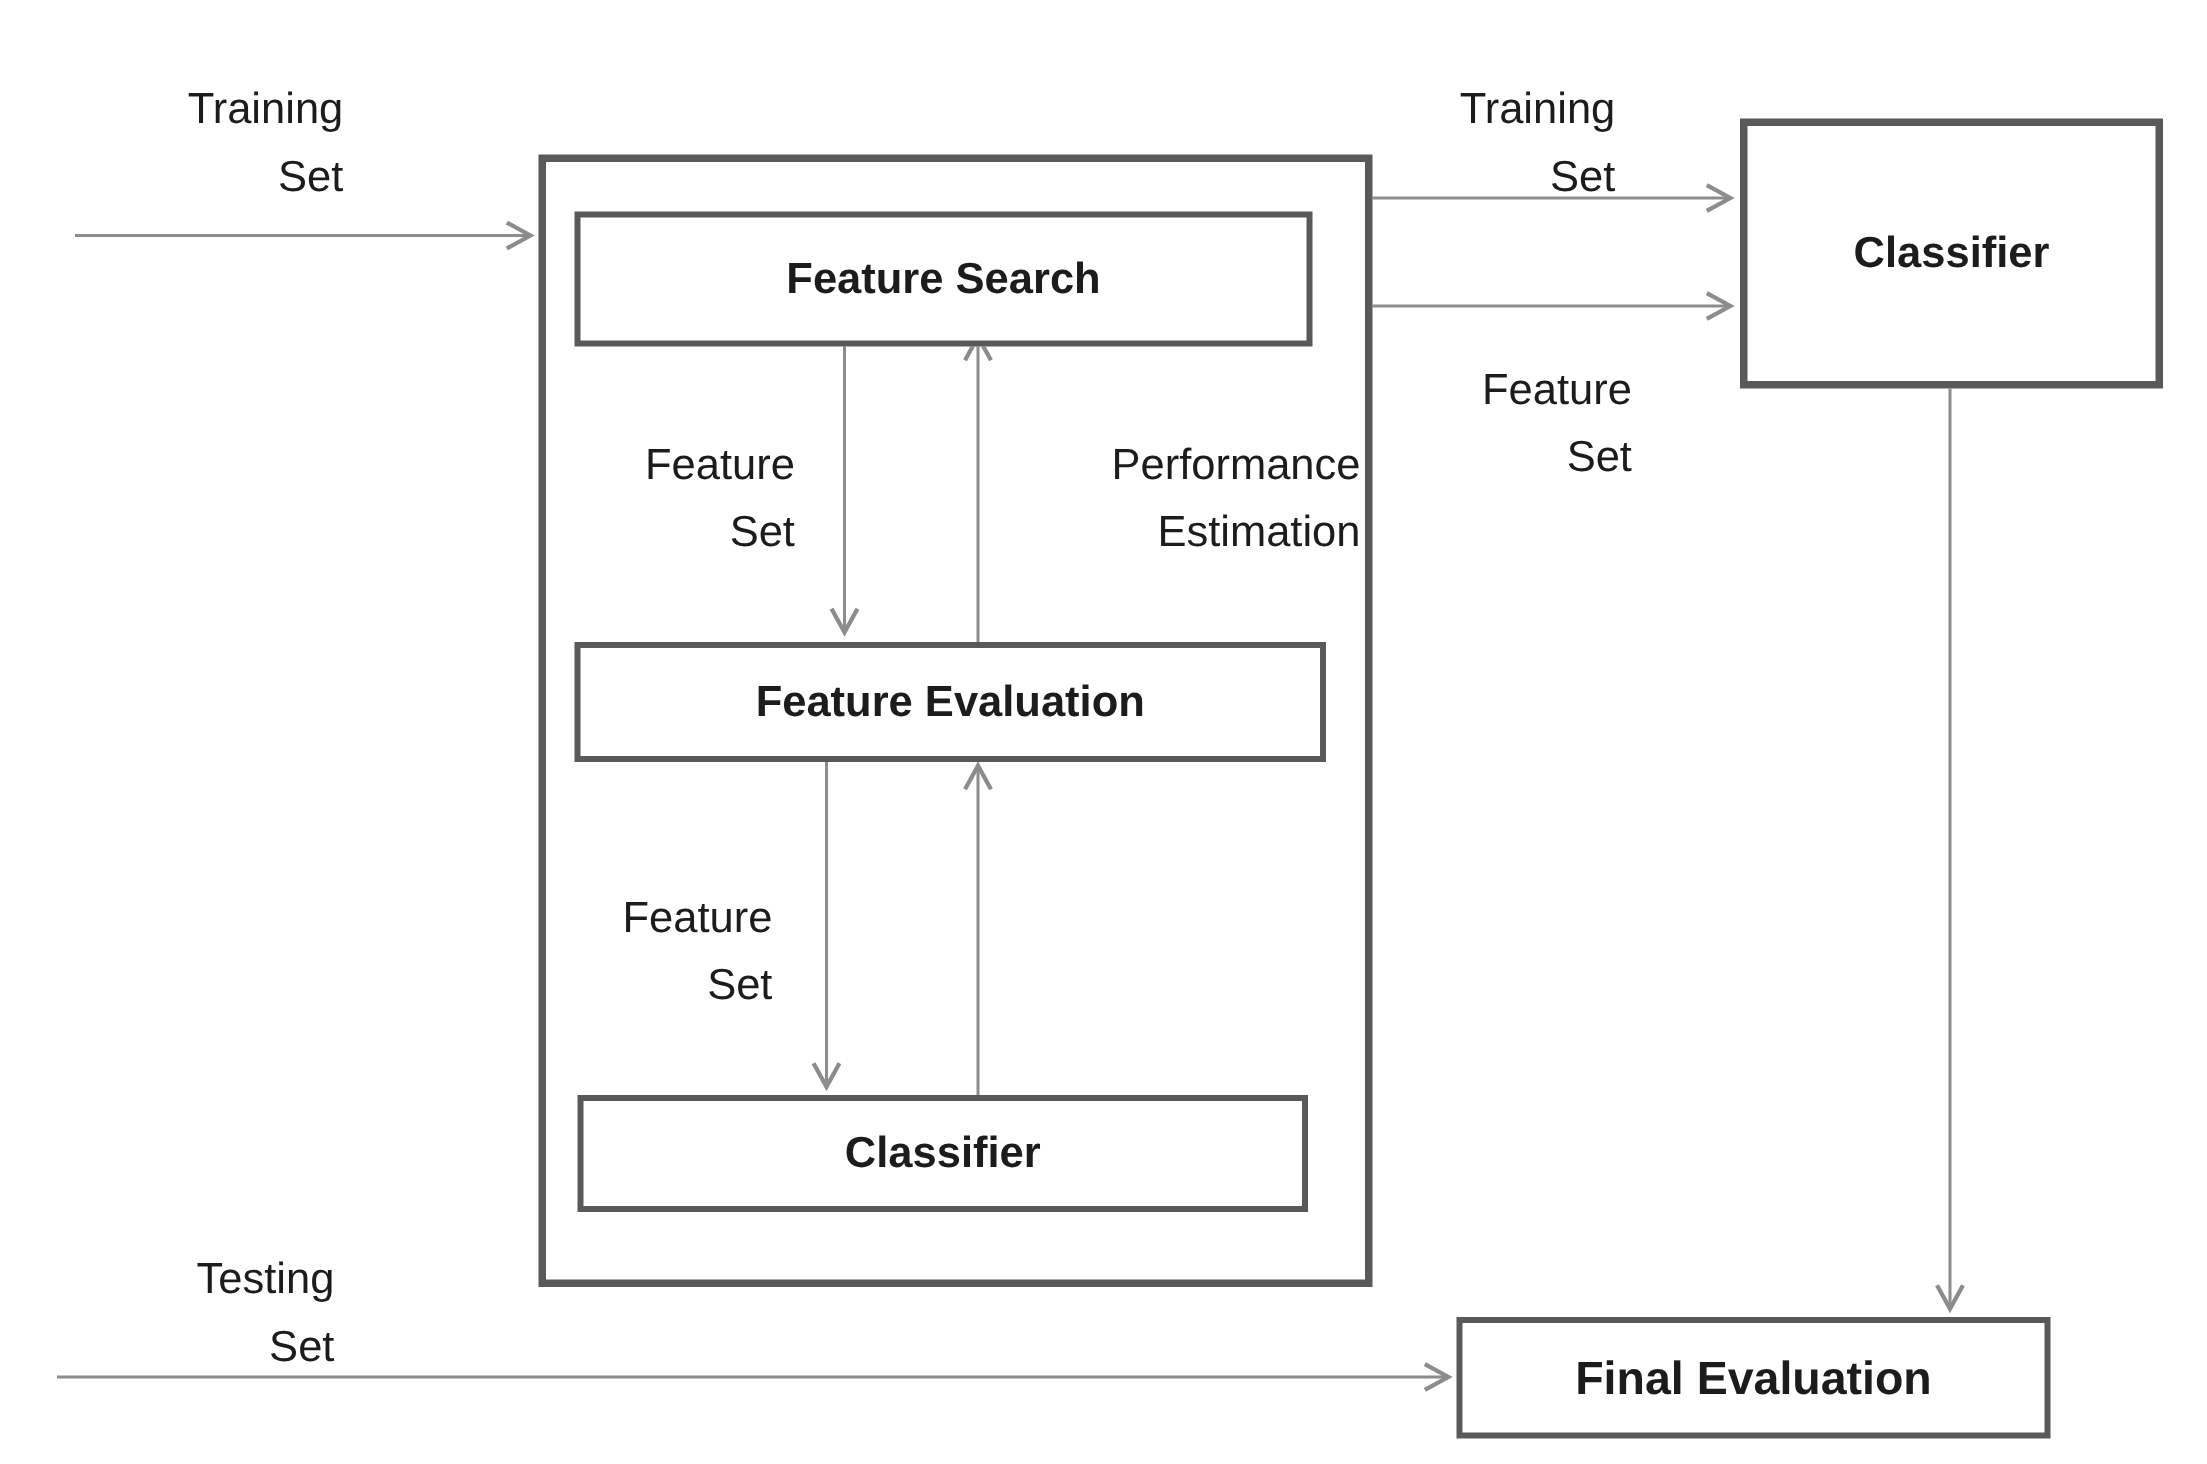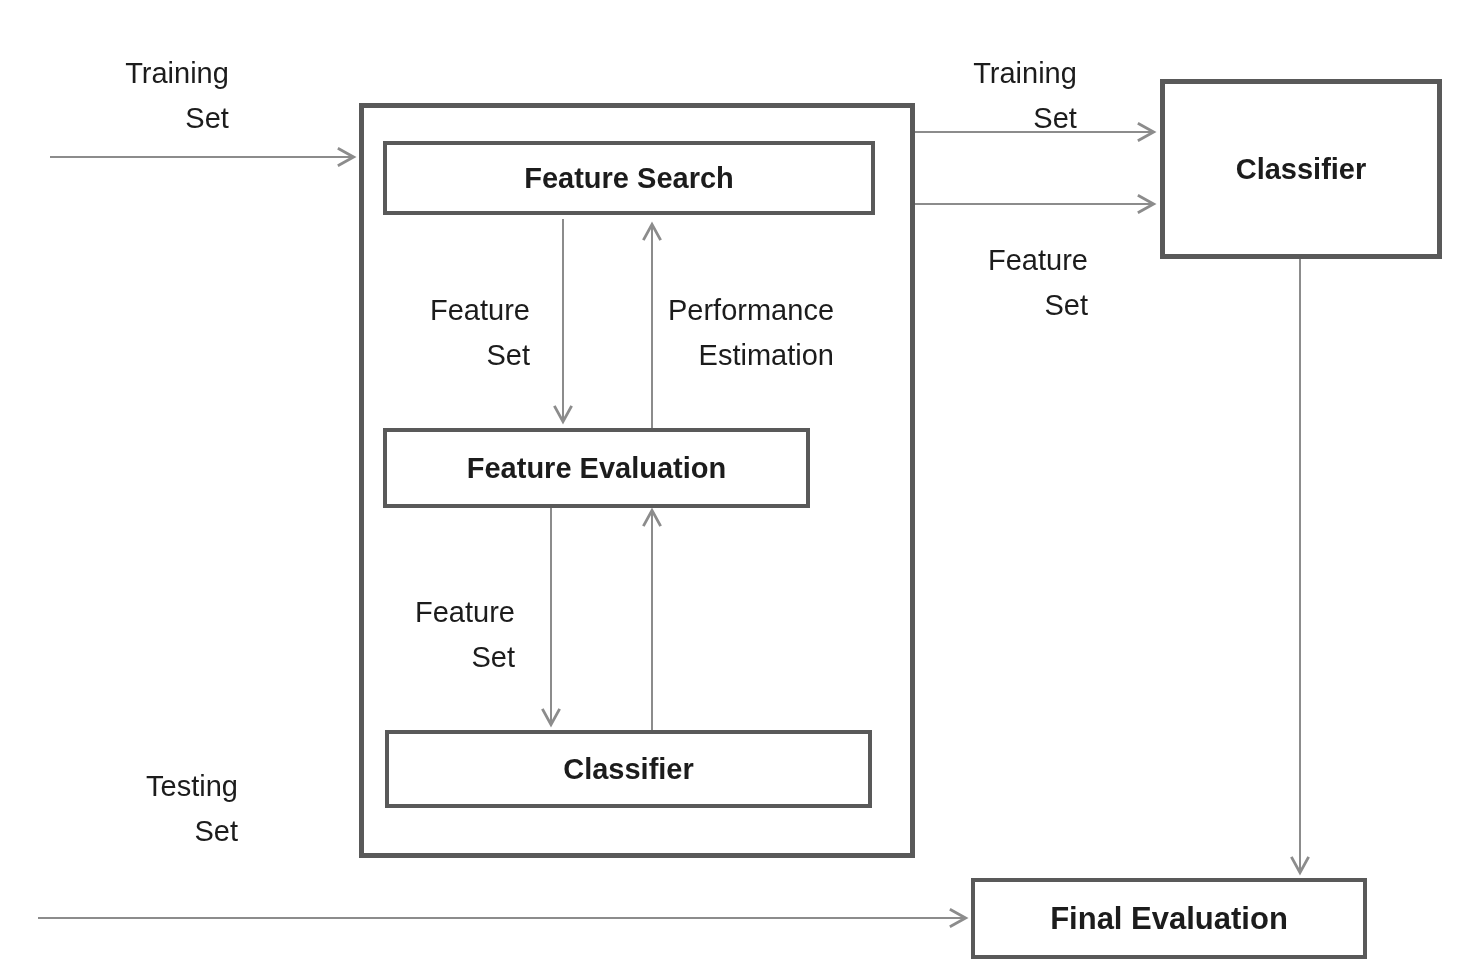--- a/index.html
+++ b/index.html
@@ -11,22 +11,22 @@
     position:absolute;box-sizing:border-box;background:#ffffff;
     display:flex;align-items:center;justify-content:center;
   }
   .box .box-label{
     font-weight:bold;font-size:29px;color:#1c1c1c;letter-spacing:0px;
   }
   .outer-box{
     left:359px;top:103px;width:556px;height:755px;
     border:5px solid #595959;background:transparent;
   }
-  .b-feature-search{left:383px;top:141px;width:492px;height:74px;border:4px solid #595959;}
-  .b-feature-eval{left:383px;top:428px;width:427px;height:80px;border:4px solid #595959;}
+  .b-feature-search{left:383px;top:141px;width:492px;height:90px;border:4px solid #595959;}
+  .b-feature-eval{left:383px;top:428px;width:501px;height:80px;border:4px solid #595959;}
   .b-inner-classifier{left:385px;top:730px;width:487px;height:78px;border:4px solid #595959;}
   .b-right-classifier{left:1160px;top:79px;width:282px;height:180px;border:5px solid #595959;}
   .b-final-eval{left:971px;top:878px;width:396px;height:81px;border:4px solid #595959;}
   .b-final-eval .box-label{font-size:31px;}
   .edge-label{
     position:absolute;transform:translate(-50%,-50%);
     font-size:29px;line-height:45px;text-align:right;color:#1c1c1c;
     white-space:pre-line;
   }
   #arrow-layer{position:absolute;left:0;top:0;pointer-events:none;}
@@ -82,23 +82,23 @@
 
   <div class="edge-label" style="left:1025px;top:96px;">Training
 Set</div>
 
   <div class="edge-label" style="left:1038px;top:283px;">Feature
 Set</div>
 
   <div class="edge-label" style="left:480px;top:333px;">Feature
 Set</div>
 
-  <div class="edge-label" style="left:751px;top:333px;">Performance
+  <div class="edge-label" style="left:824px;top:333px;">Performance
 Estimation</div>
 
   <div class="edge-label" style="left:465px;top:635px;">Feature
 Set</div>
 
 
-  <div class="edge-label" style="left:177px;top:809px;margin-left:15px;">Testing
+  <div class="edge-label" style="left:177px;top:876px;">Testing
 Set</div>
 
 </div>
 
 </body></html>

